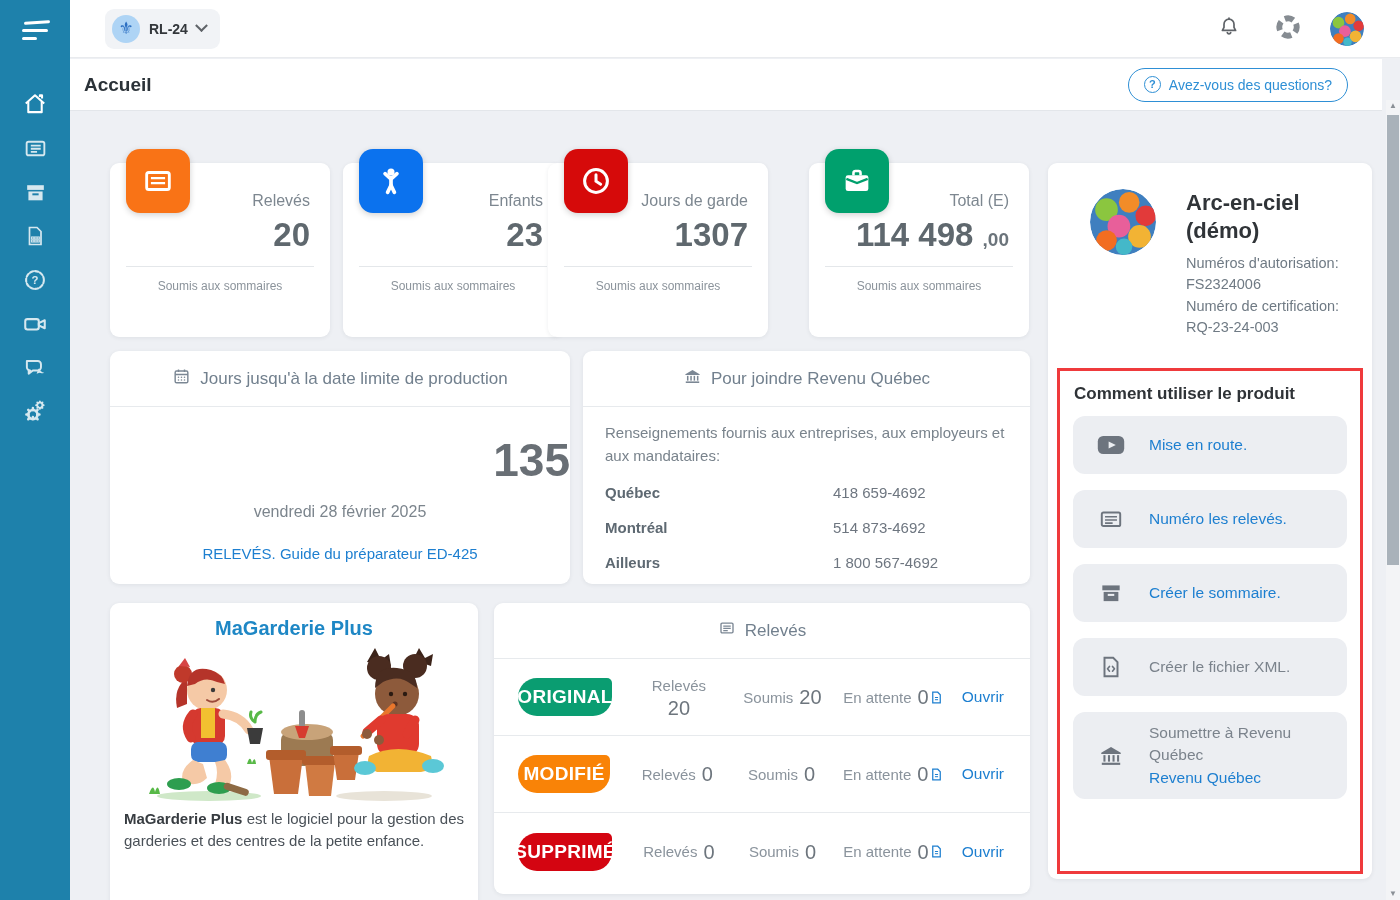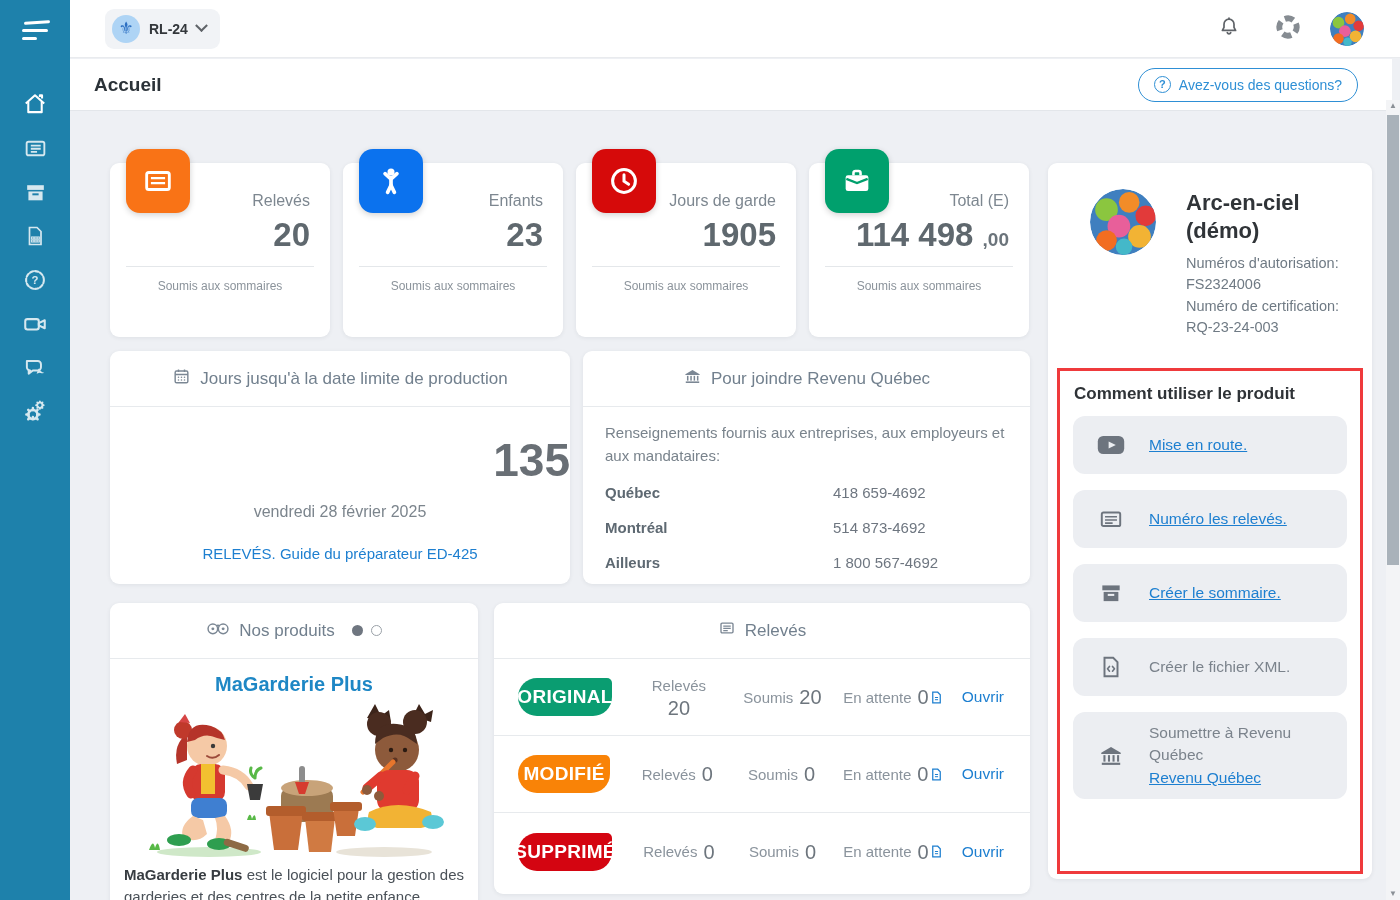--- a/index.html
+++ b/index.html
@@ -22,21 +22,21 @@
   .topbar { position:absolute; left:70px; top:0; width:1330px; height:58px; background:#fff; border-bottom:1px solid #e9ebee; display:flex; align-items:center; z-index:20; }
   .chip { margin-left:35px; height:40px; background:#f1f3f6; border-radius:9px; display:flex; align-items:center; gap:9px; padding:0 14px 0 7px; cursor:pointer; }
   .chip-fleur { width:28px; height:28px; border-radius:50%; background:#aed4f5; color:#2b6fc2; font-size:17px; line-height:28px; text-align:center; }
   .chip-label { font-size:14px; font-weight:bold; color:#33373b;text-align:center; }
   .chip-chevron { width:9px; height:9px; border-right:2px solid #5f6368; border-bottom:2px solid #5f6368; transform:rotate(45deg) translate(-2px,-2px); }
   .topbar-right { margin-left:auto; display:flex; align-items:center; gap:25px; margin-right:36px; }
   .icon-btn { width:34px; height:34px; display:flex; align-items:center; justify-content:center; cursor:pointer; }
   .avatar-sm { width:34px; height:34px; border-radius:50%; overflow:hidden; cursor:pointer; }
 
   
-  .subheader { position:absolute; left:62px; top:59px; width:1330px; height:52px; background:#fff; border-bottom:1px solid #e3e6ea; display:flex; align-items:center; z-index:19; }
+  .subheader { position:absolute; left:52px; top:59px; width:1330px; height:52px; background:#fff; border-bottom:1px solid #e3e6ea; display:flex; align-items:center; z-index:19; }
   .page-title { margin-left:32px; font-size:19px; font-weight:bold; color:#2b3238; }
   .help-btn { margin-left:auto; margin-right:34px; height:34px; border:1px solid #2e8fd5; border-radius:17px; background:#fff; color:#2e8fd5; font-size:14px; display:flex; align-items:center; gap:8px; padding:0 15px; cursor:pointer; font-family:inherit; }
   .help-q { width:17px; height:17px; border:1.4px solid #2e8fd5; border-radius:50%; font-size:11px; line-height:15px; text-align:center; font-weight:bold; }
 
   
   .main { position:absolute; left:70px; top:112px; width:1330px; height:788px; background:#eef0f4; }
   .card { position:absolute; background:#fff; border-radius:9px; box-shadow:0 1px 4px rgba(35,45,60,.08); }
 
   
   .stat-card { width:220px; height:174px; top:51px; }
@@ -90,21 +90,21 @@
   .avatar-lg { width:66px; height:66px; border-radius:50%; overflow:hidden; flex:none; }
   .org-info { margin-left:30px; }
   .org-name { font-size:22px; font-weight:bold; color:#303438; line-height:1.25; }
   .org-meta { margin-top:9px; font-size:14.5px; color:#6f7a84; line-height:1.48; }
   .howto-box { position:absolute; left:9px; right:9px; top:205px; bottom:5px; border:3px solid #ef3a3c; }
   .howto-title { margin:13px 14px 0; font-size:17px; font-weight:bold; color:#2f3337; }
   .howto-list { margin:12px 13px 0; display:flex; flex-direction:column; gap:16px; }
   .howto-item { background:#eceef2; border-radius:12px; min-height:58px; display:flex; align-items:center; cursor:pointer; }
   .howto-ico { width:76px; flex:none; display:flex; justify-content:center; }
   .howto-text { flex:1; padding:10px 12px 10px 0; font-size:15.5px; line-height:1.45; }
-  .howto-text.link, .howto-text .link { color:#1d7fd0;text-decoration:underline; }
+  .howto-text.link, .howto-text .link { color:#1d7fd0; }
   .howto-text.plain, .howto-text .plain { color:#7b838c; }
 
   
   .scrollbar { position:absolute; right:0; top:100px; width:14px; height:800px; background:#f3f4f6; z-index:40; }
   .sb-arrow { position:absolute; left:0; width:14px; height:12px; color:#8a9096; font-size:8px; text-align:center; line-height:12px; }
   .sb-thumb { position:absolute; left:1px; top:15px; width:12px; height:450px; background:#a9b2ba; cursor:grab; }
 </style>
 </head>
 <body>
 
@@ -252,29 +252,29 @@
               <path d="M12 15l-2.4 5M12 15l2.4 5"></path>
             </g>
           </svg>
       </div>
       <div class="stat-label">Enfants</div>
       <div class="stat-value">23</div>
       <div class="stat-divider"></div>
       <div class="stat-footer">Soumis aux sommaires</div>
     </section>
 
-    <section class="card stat-card" style="left:506px;">
+    <section class="card stat-card" style="left:478px;">
       <div class="stat-icon" style="background-color: rgb(214, 10, 10);">
         <svg width="36" height="36" viewBox="0 0 24 24" fill="none" stroke="#fff">
             <circle cx="12" cy="12" r="7.6" stroke-width="2"></circle>
             <path d="M12 7.8v4.4l3.1 2" stroke-width="2" stroke-linecap="round"></path>
           </svg>
       </div>
       <div class="stat-label">Jours de garde</div>
-      <div class="stat-value">1905</div>
+      <div class="stat-value">1307</div>
       <div class="stat-divider"></div>
       <div class="stat-footer">Soumis aux sommaires</div>
     </section>
 
     <section class="card stat-card" style="left:739px;">
       <div class="stat-icon" style="background-color: rgb(0, 160, 109);">
         <svg width="34" height="34" viewBox="0 0 24 24">
             <path d="M9.5 8V6.3c0-.8.6-1.4 1.4-1.4h2.2c.8 0 1.4.6 1.4 1.4V8" fill="none" stroke="#fff" stroke-width="1.8"></path>
             <rect x="4" y="8" width="16" height="11" rx="1.6" fill="#fff"></rect>
             <path d="M4.5 10.5l7.5 3 7.5-3" fill="none" stroke="#00a06d" stroke-width="1.6"></path>
@@ -330,34 +330,20 @@
           <span class="contact-phone">514 873-4692</span>
         </div>
         <div class="contact-row">
           <span class="contact-label">Ailleurs</span>
           <span class="contact-phone">1 800 567-4692</span>
         </div>
       </div>
     </section>
 
     <section class="card products-card">
-      <div class="card-head">
-        <span><svg width="24" height="18" viewBox="0 0 28 20" fill="none" stroke="#7b8794" stroke-width="1.7">
-              <circle cx="8" cy="11" r="5.6"></circle>
-              <circle cx="20" cy="11" r="5.6"></circle>
-              <circle cx="8" cy="11" r="1.7" fill="#7b8794" stroke="none"></circle>
-              <circle cx="20" cy="11" r="1.7" fill="#7b8794" stroke="none"></circle>
-              <path d="M12 7.5c1.2-1 2.8-1 4 0"></path>
-            </svg></span>
-        <span>Nos produits</span>
-        <span class="carousel-dots">
-          <span class="dot on"></span>
-          <span class="dot off"></span>
-        </span>
-      </div>
       <div class="product-name">MaGarderie Plus</div>
       <div class="illus-wrap">
         <svg width="330" height="162" viewBox="0 0 330 162">
 
           <path d="M20 150q4-12 6-2q3-10 5 2z" fill="#58b947"></path>
           <path d="M118 120q3-10 5-1q3-8 4 1z" fill="#58b947"></path>
           <ellipse cx="80" cy="152" rx="52" ry="5" fill="#cfe8c8"></ellipse>
           <ellipse cx="255" cy="152" rx="48" ry="5" fill="#e8e3d8"></ellipse>
 
           <rect x="152" y="88" width="52" height="34" rx="8" fill="#9c7a52"></rect>

